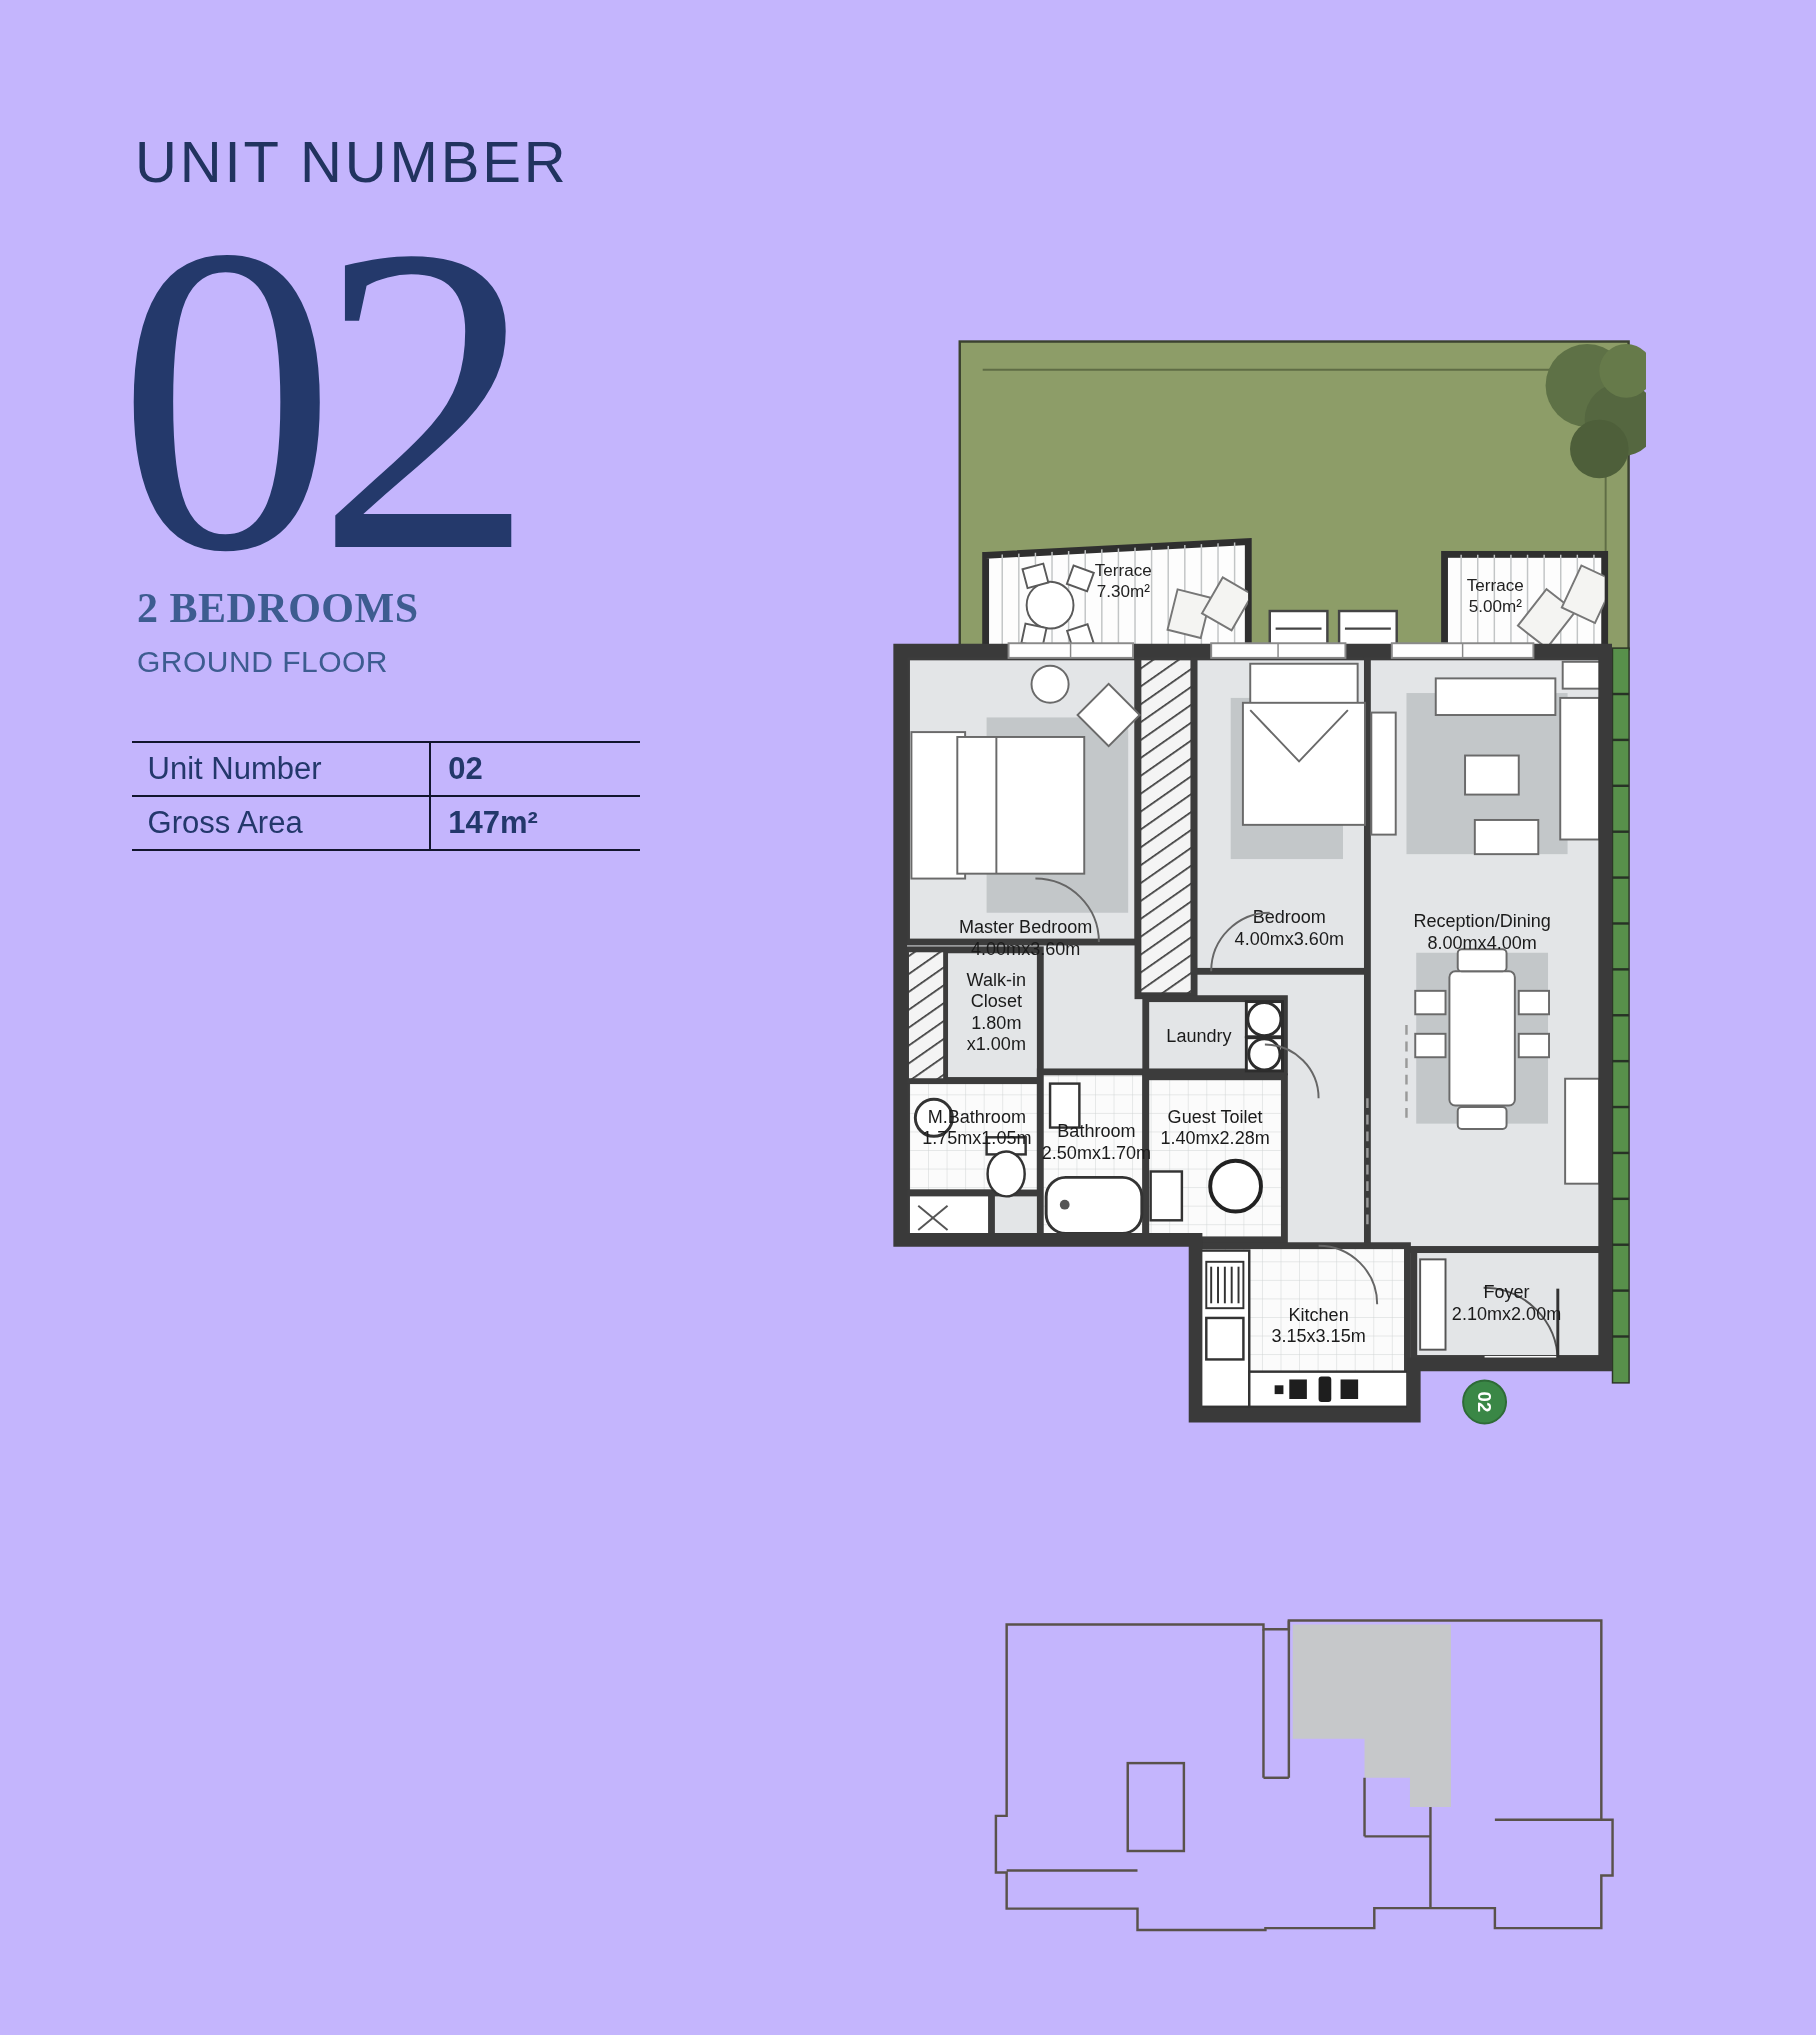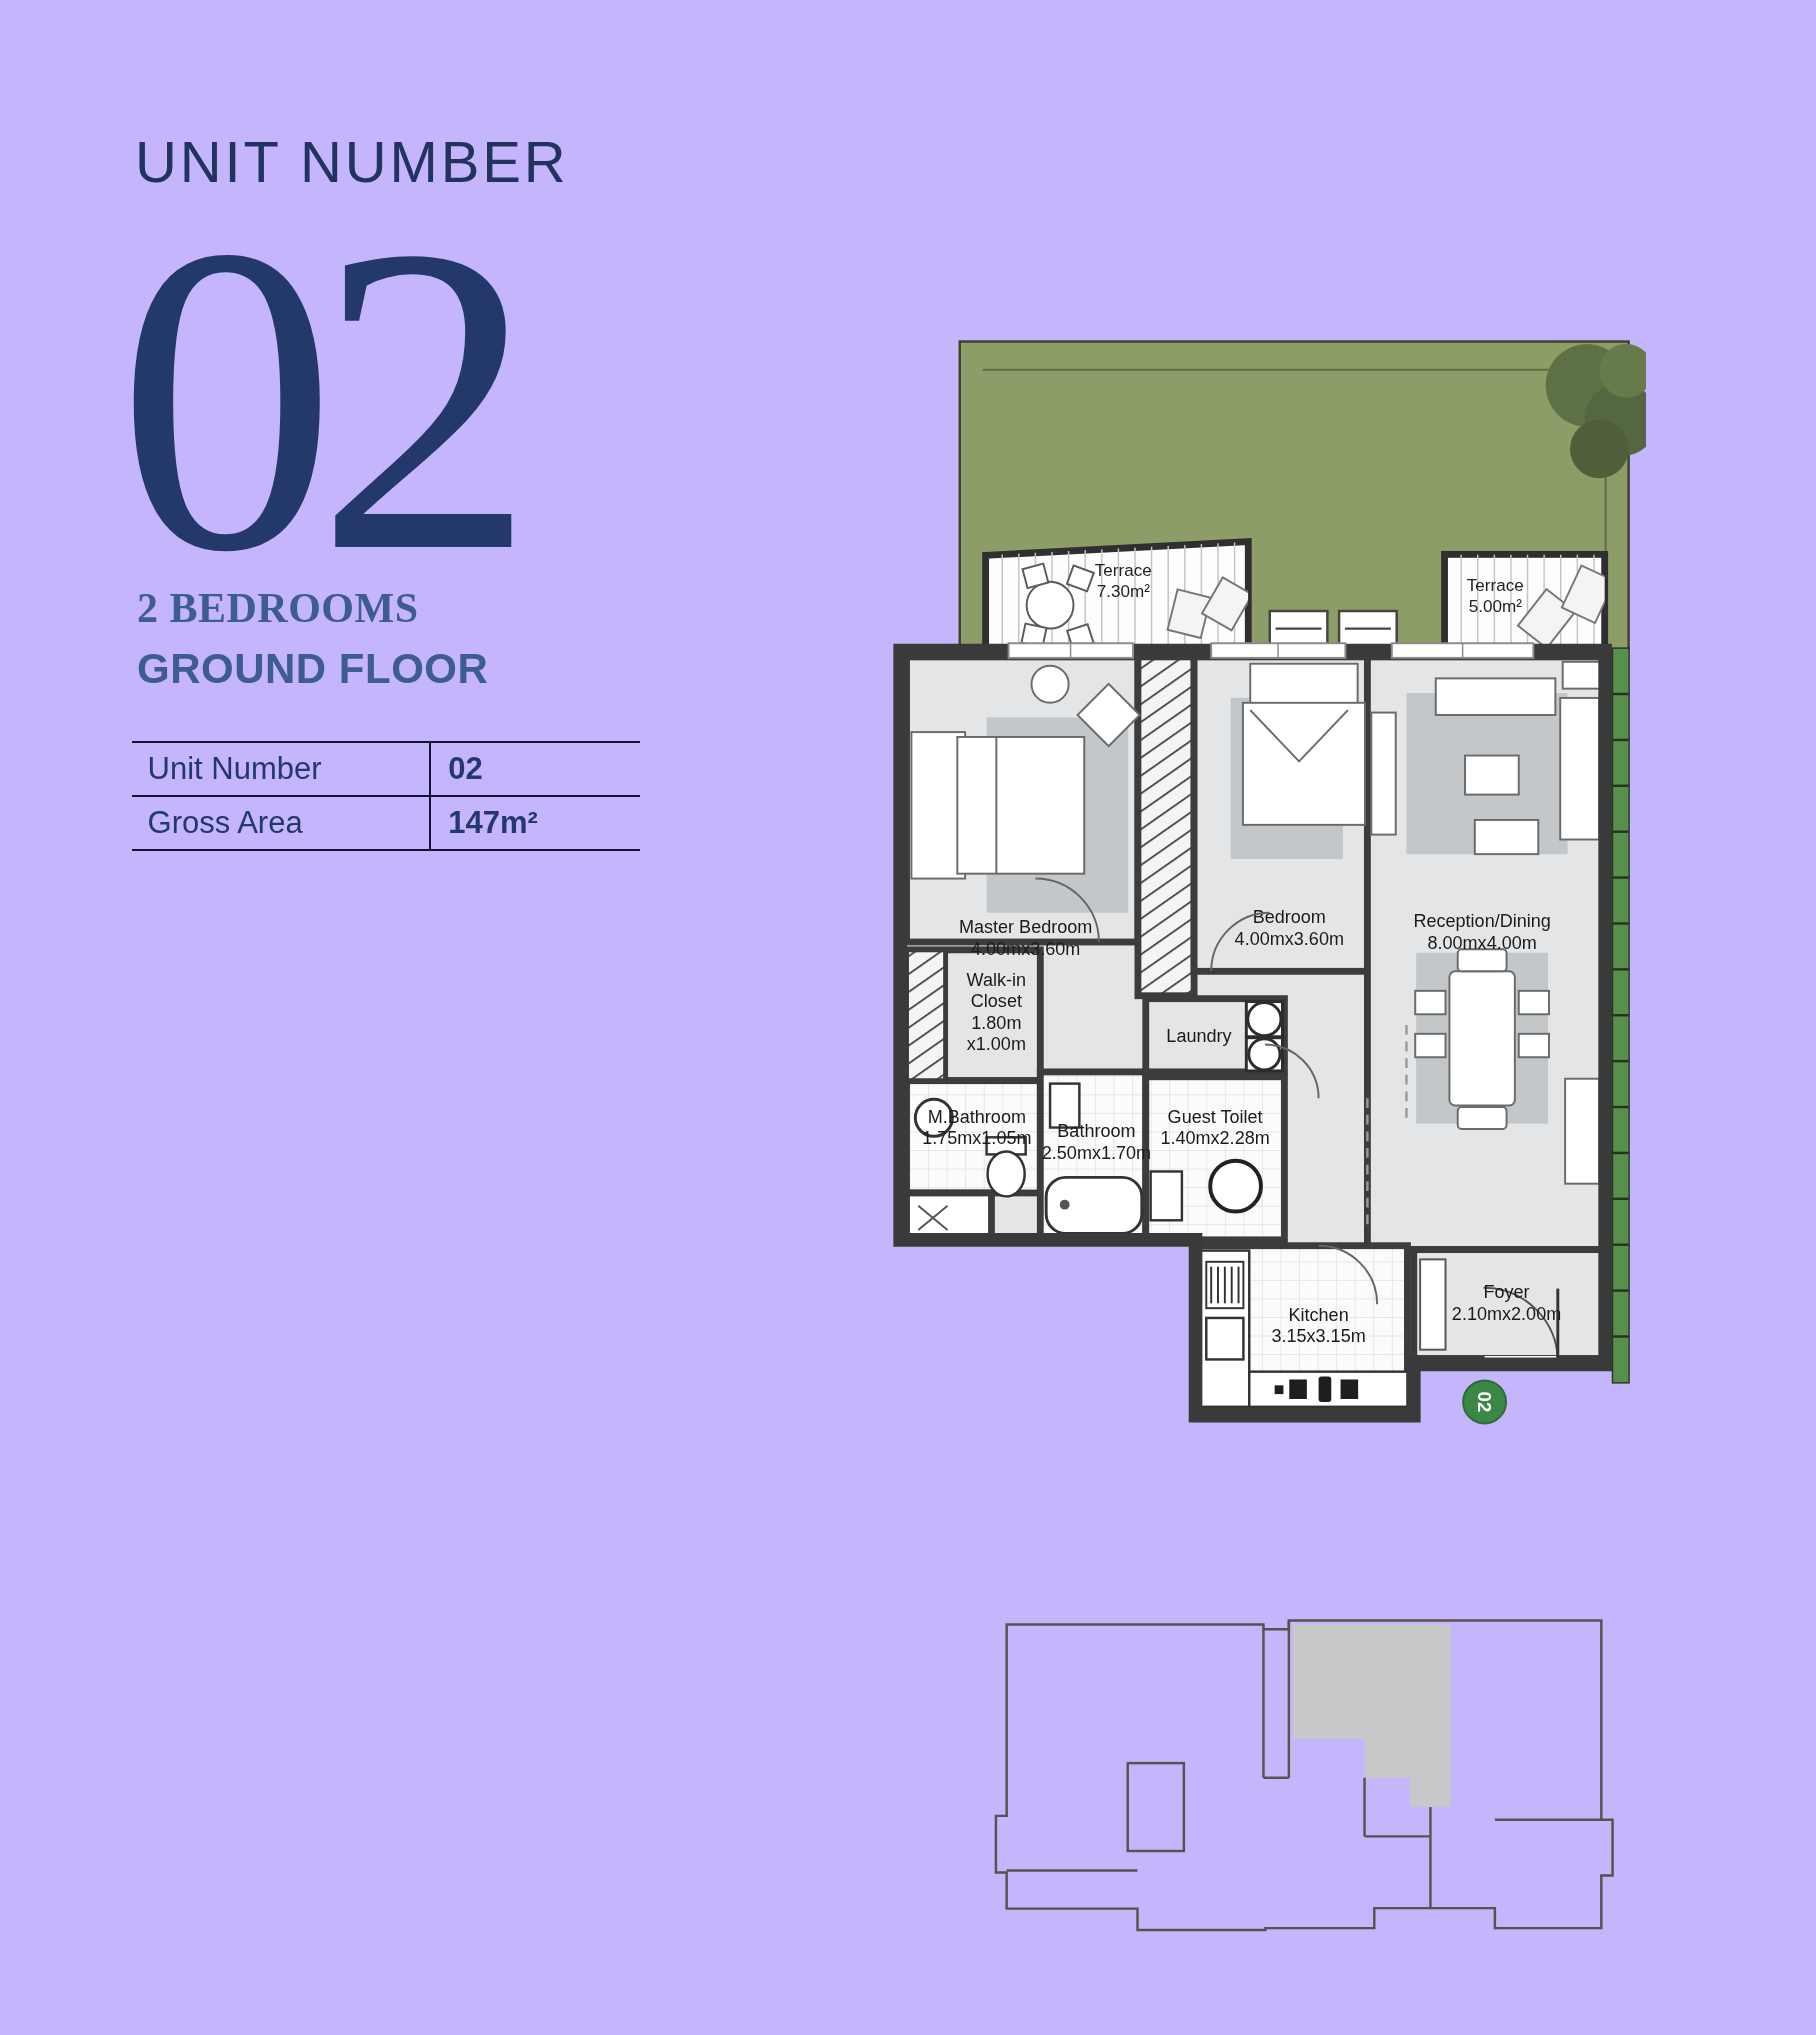--- a/index.html
+++ b/index.html
@@ -3,21 +3,21 @@
 <meta charset="utf-8">
 <style>
   html,body{margin:0;padding:0;background:#ffffff;}
   #canvas{position:relative;width:1817px;height:2035px;background:#c4b5fd;overflow:hidden;
           font-family:"Liberation Sans",sans-serif;}
   .abs{position:absolute;}
   #page-title{left:135px;top:128px;font-size:58px;font-weight:400;letter-spacing:2.9px;color:#21335f;}
   #unit-number-large{left:117px;top:180px;font-size:439px;line-height:1;font-weight:400;
           font-family:"Liberation Serif",serif;color:#24396b;letter-spacing:-20.5px;}
   #bedrooms-subtitle{left:137px;top:584px;font-size:42px;font-weight:700;color:#3d5c90;letter-spacing:0.5px;font-family:Liberation Serif, serif;}
-  #floor-subtitle{left:137px;top:645px;font-size:42px;font-weight:700;color:#3d5c90;letter-spacing:0.5px;}
+  #floor-subtitle{left:137px;top:645px;font-size:30px;font-weight:400;color:#3d5c90;letter-spacing:0.5px;}
   #unit-info-table{left:132px;top:741px;width:508px;border-top:2.4px solid #12152e;border-bottom:2.4px solid #12152e;}
   .info-row{display:flex;height:52px;align-items:center;}
   .info-row + .info-row{border-top:2px solid #12152e;}
   .info-label{width:281px;padding-left:15.6px;font-size:31px;color:#23386b;}
   .info-sep{width:2px;align-self:stretch;background:#12152e;}
   .info-value{flex:1;padding-left:17.6px;font-size:31px;font-weight:700;color:#23386b;}
   svg text{font-family:"Liberation Sans",sans-serif;}
   .roomlabel{font-size:37px;fill:#1b1b1b;}
   .roomlabel2{font-size:35px;fill:#222222;}
 </style>

